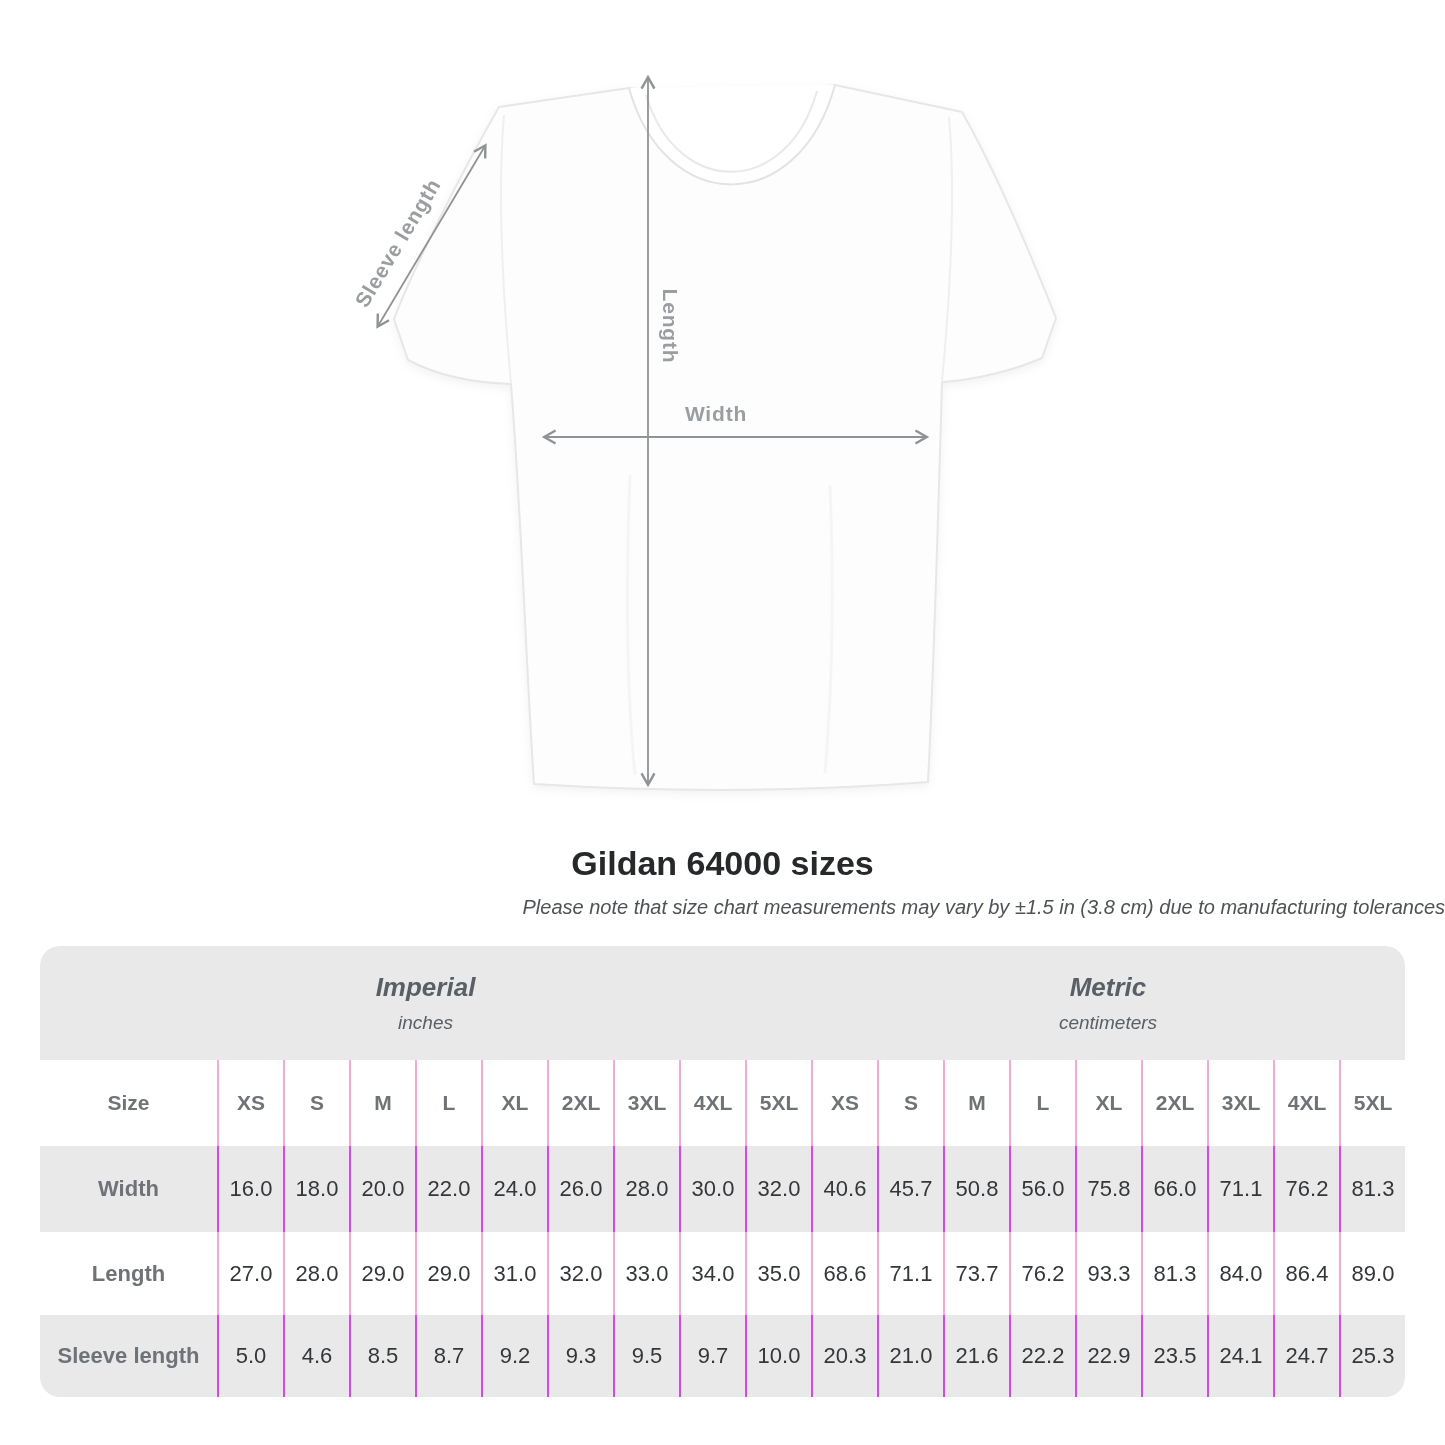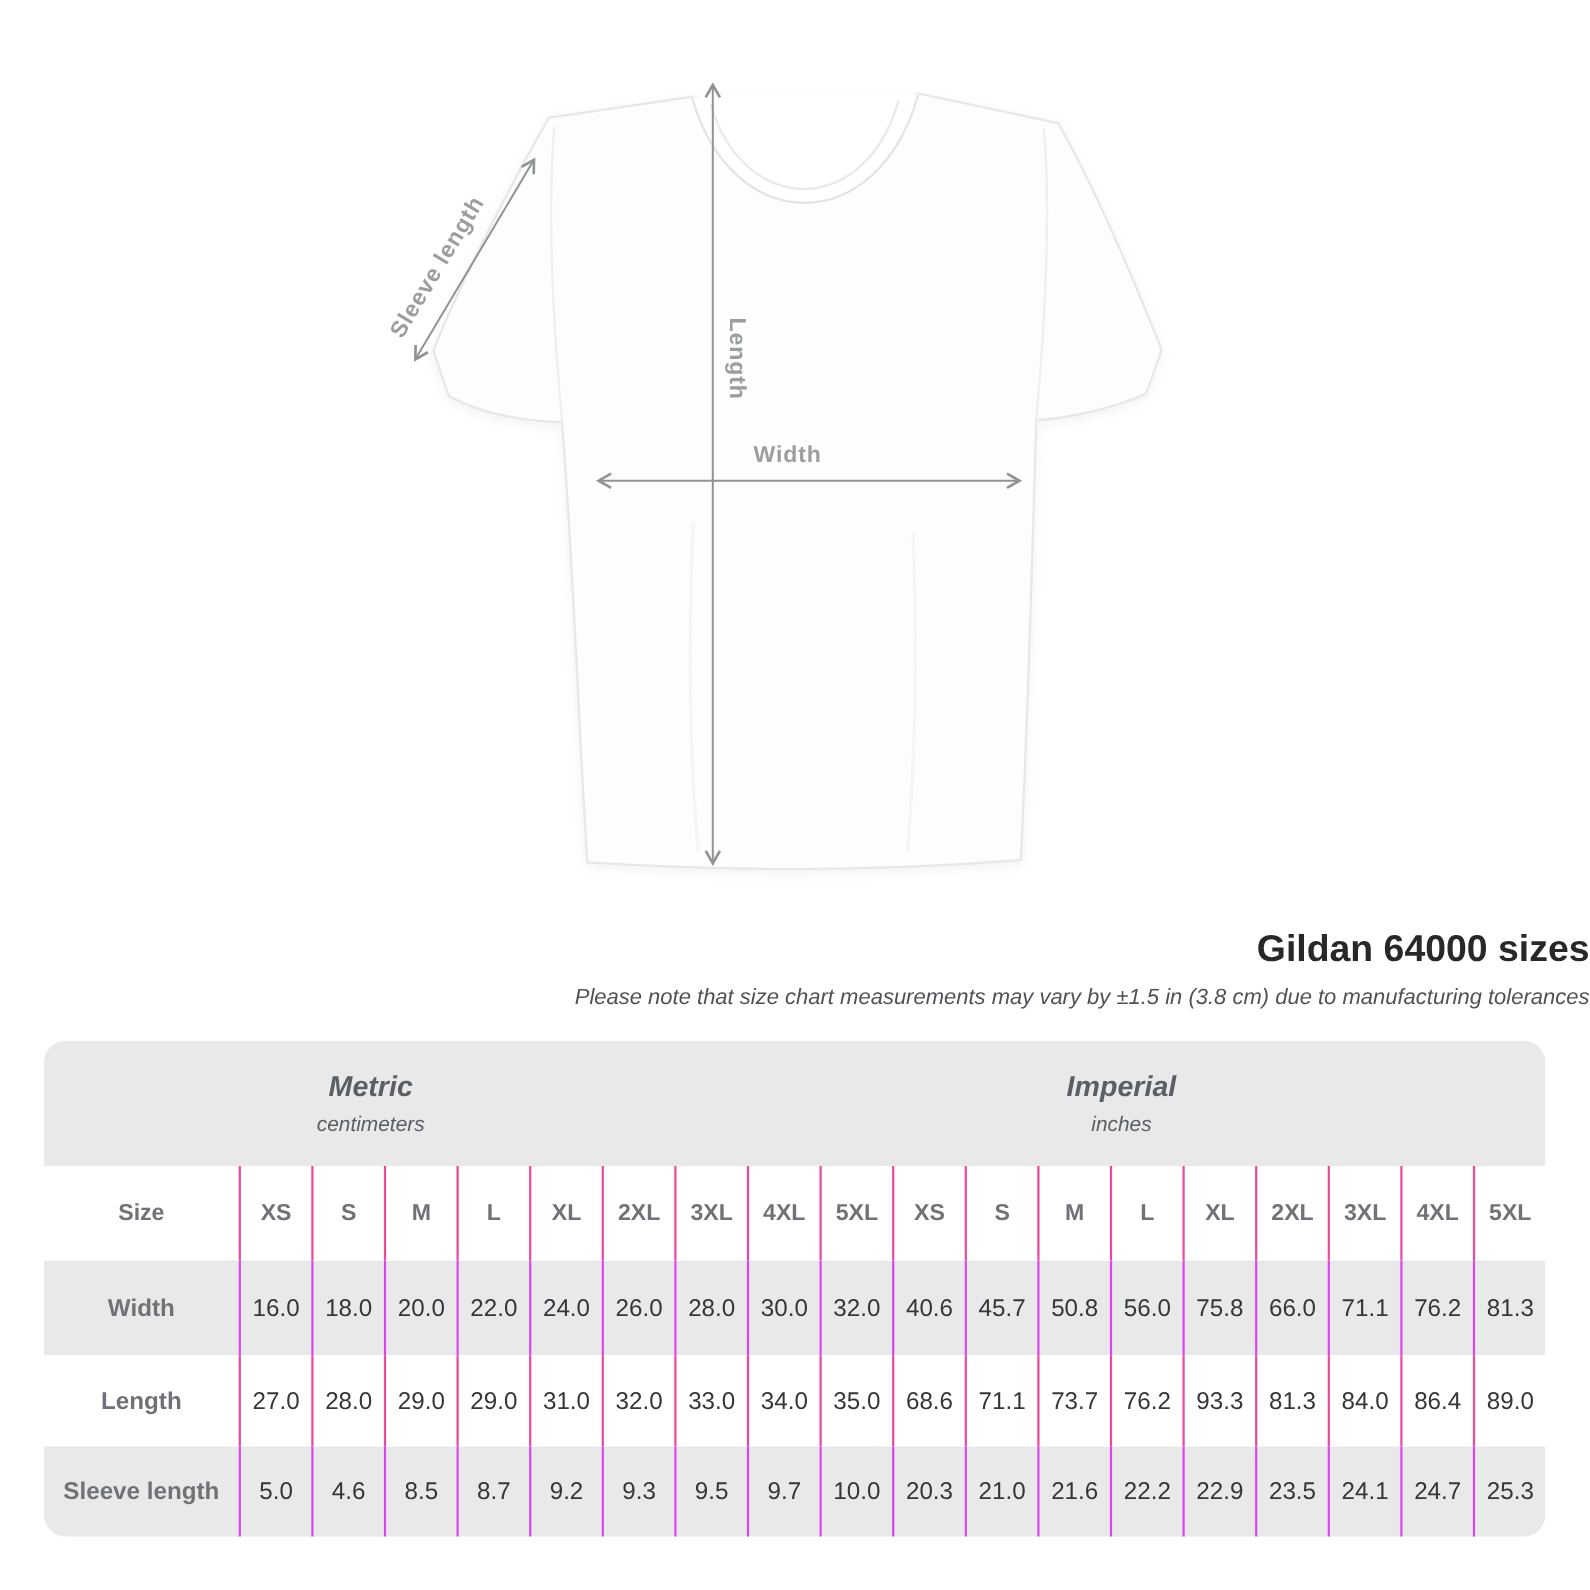--- a/index.html
+++ b/index.html
@@ -15,21 +15,21 @@
   .measure-label{
     position:absolute;color:#9b9ea1;font-weight:bold;font-size:21px;
     letter-spacing:0.8px;text-align:center;white-space:nowrap;
   }
   .lbl-width{left:616px;top:402px;width:200px;}
   .lbl-length{left:590px;top:314px;width:160px;transform:rotate(90deg);}
   .lbl-sleeve{left:278px;top:231px;width:240px;transform:rotate(-59deg);}
 
   
   .page-title{
-    position:absolute;left:0;top:844px;width:1445px;text-align:right;
+    position:absolute;left:0;top:844px;width:1445px;text-align:center;
     font-size:34px;font-weight:bold;color:#26282a;
   }
   .page-subtitle{
     position:absolute;left:0;top:896px;width:1445px;text-align:right;
     font-size:20px;font-style:italic;color:#4e5256;
   }
 
   
   .size-chart{
     position:absolute;left:40px;top:946px;width:1365px;height:451px;
@@ -48,21 +48,21 @@
   }
   table.sizes td{
     text-align:center;vertical-align:middle;padding:0;
   }
   tr.size-row{height:86px;background:#ffffff;}
   tr.row-a{background:#e9e9e9;}
   tr.row-b{background:#ffffff;}
   tr.row-1{height:86px;}
   tr.row-2{height:83px;}
   tr.row-3{height:82px;}
-  tr.size-row td, tr.row-b td{border-left:2px solid #ec4899;}
+  tr.size-row td, tr.row-b td{border-left:2px solid #f9a8d4;}
   tr.row-a td{border-left:2px solid #d946ef;}
   tr.size-row td:first-child, tr.row-a td:first-child, tr.row-b td:first-child{border-left:none;}
   td.head-cell{font-weight:bold;color:#6f7377;font-size:21px;}
   td.row-label{font-weight:bold;color:#6f7377;font-size:22px;}
   td.val{color:#34373a;font-size:22px;}
 </style>
 </head>
 <body>
 
 <div class="stage">
@@ -107,27 +107,27 @@
   <div class="measure-label lbl-sleeve">Sleeve length</div>
   <div class="measure-label lbl-length">Length</div>
   <div class="measure-label lbl-width">Width</div>
 
   <div class="page-title">Gildan 64000 sizes</div>
   <div class="page-subtitle">Please note that size chart measurements may vary by ±1.5 in (3.8 cm) due to manufacturing tolerances</div>
 
   <div class="size-chart">
 
     <div class="band">
+      <div class="half half-imperial">
+        <div class="band-title">Imperial</div>
+        <div class="band-unit">inches</div>
+      </div>
       <div class="half half-metric">
         <div class="band-title">Metric</div>
         <div class="band-unit">centimeters</div>
-      </div>
-      <div class="half half-imperial">
-        <div class="band-title">Imperial</div>
-        <div class="band-unit">inches</div>
       </div>
     </div>
 
     <table class="sizes">
       <colgroup>
         <col style="width:177px">
         <col style="width:66px">
           <col style="width:66px">
           <col style="width:66px">
           <col style="width:66px">

